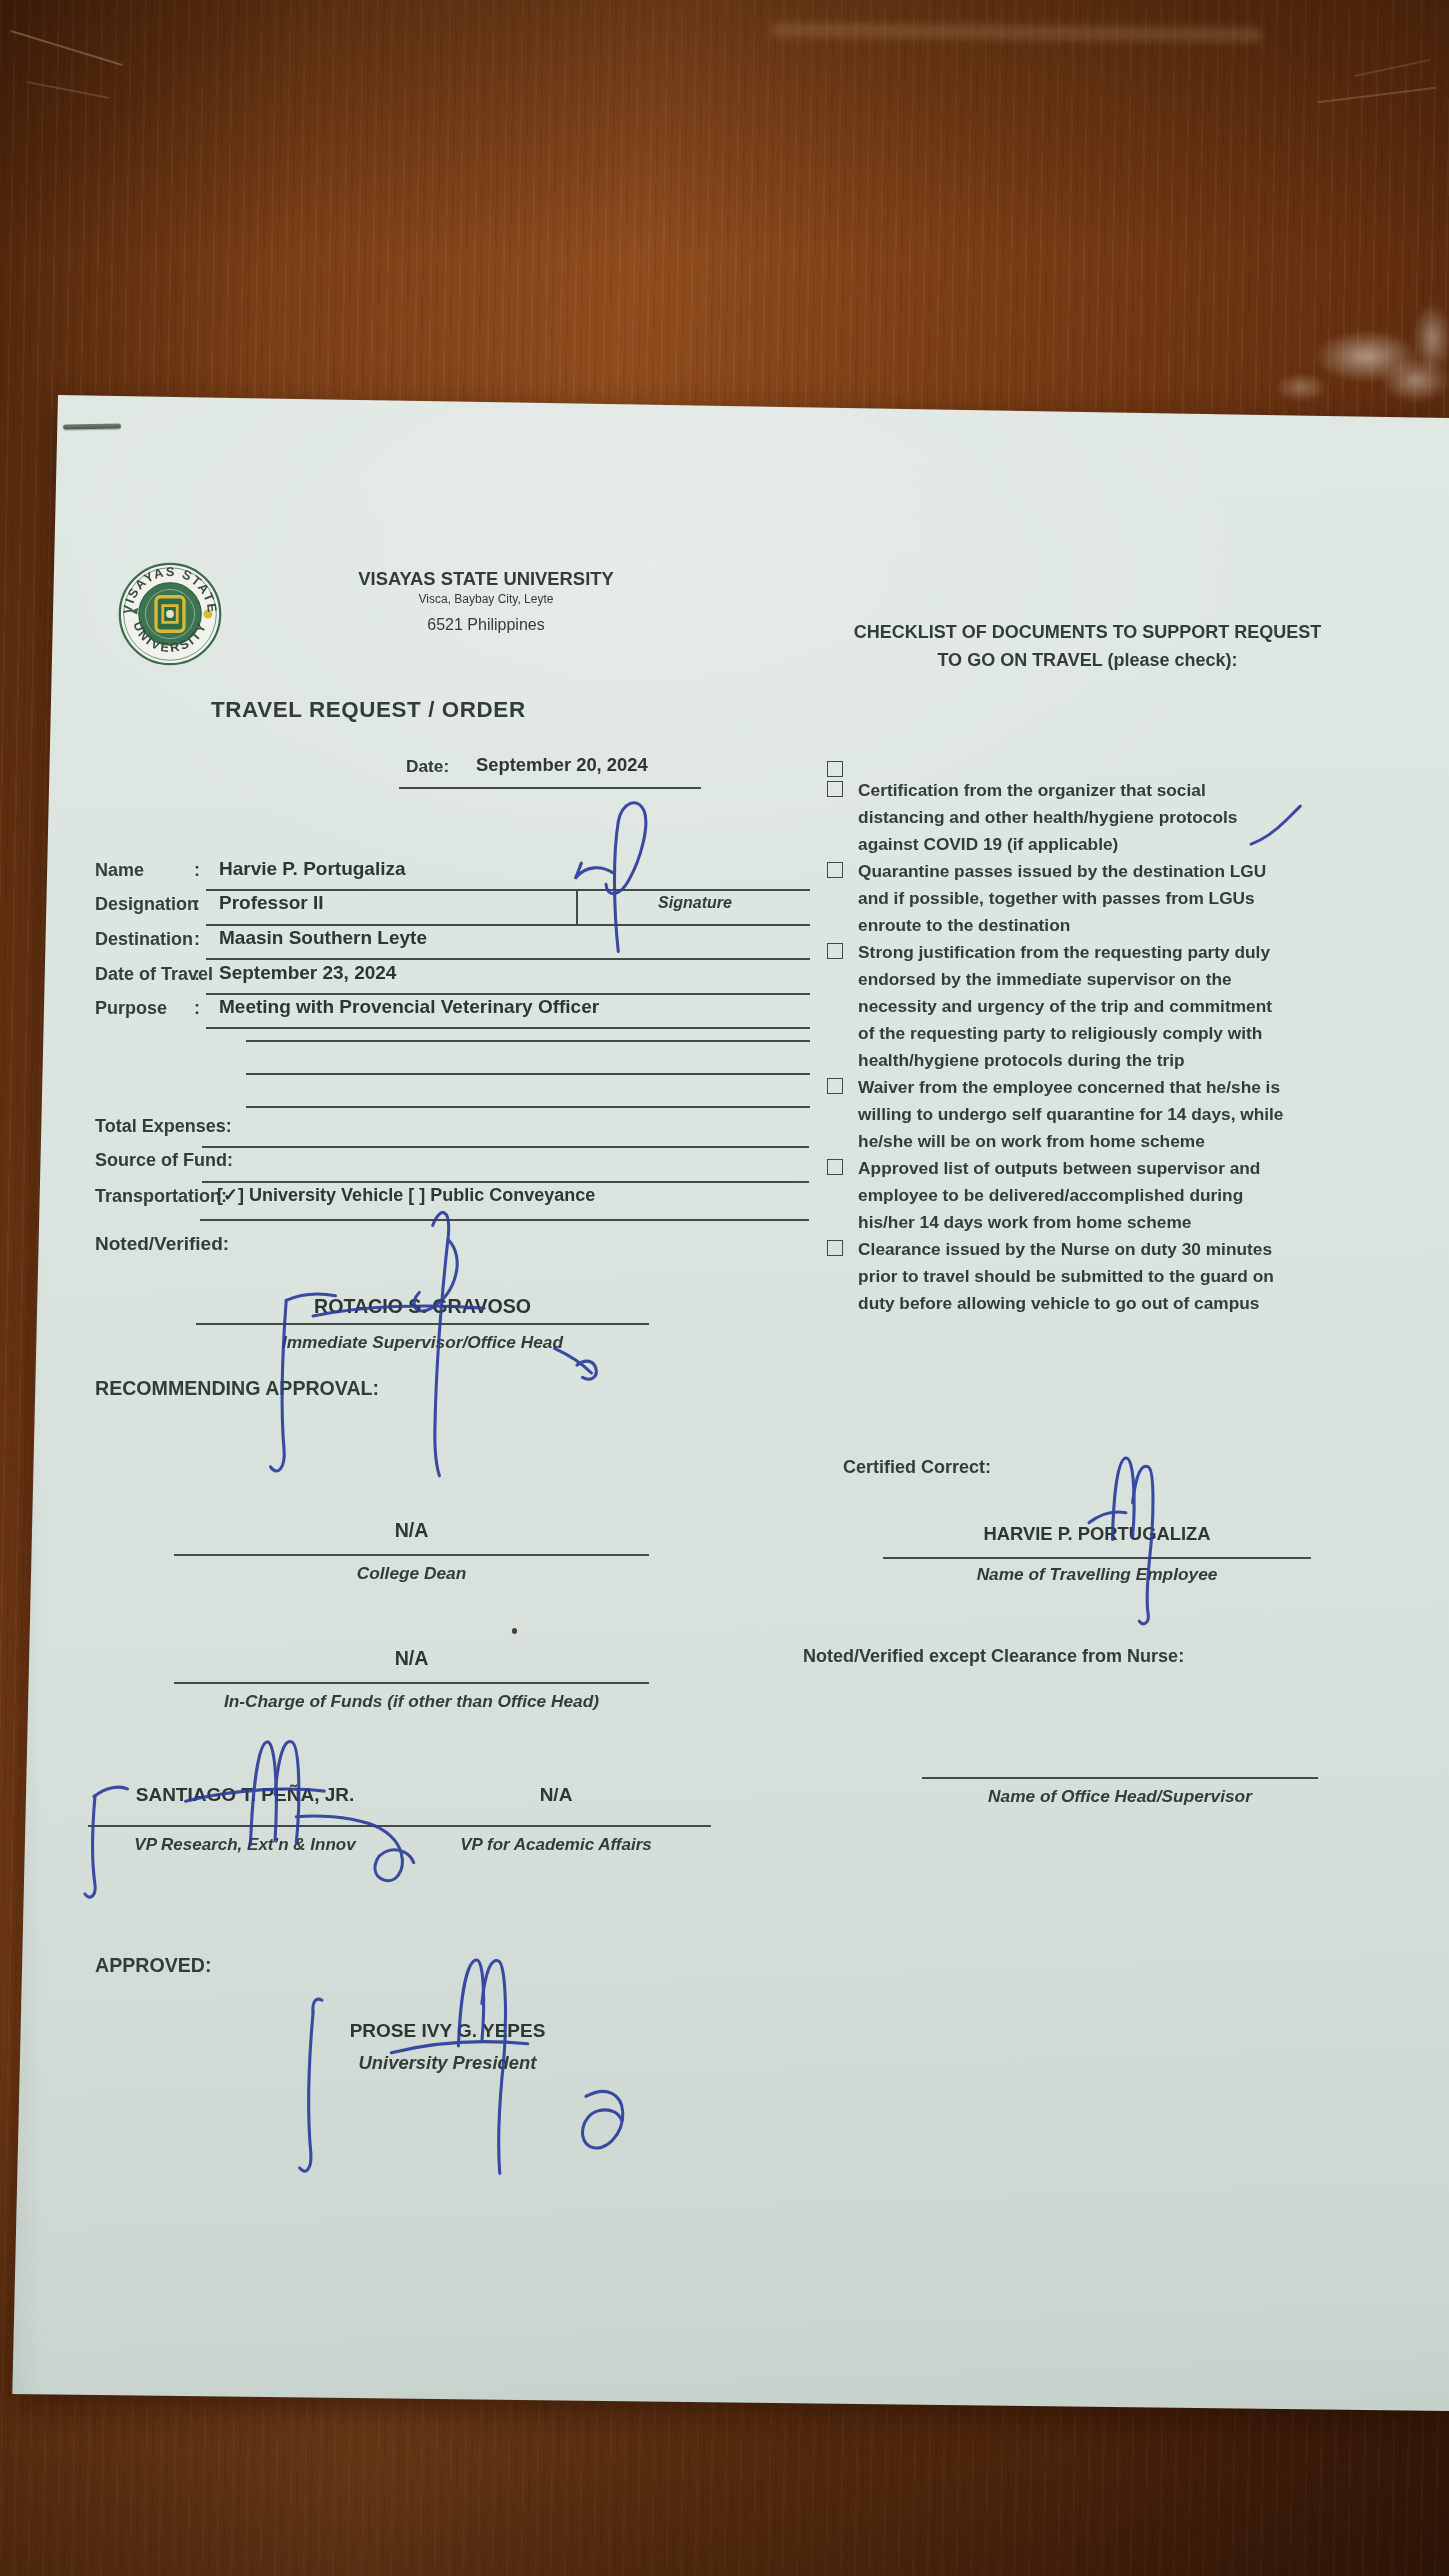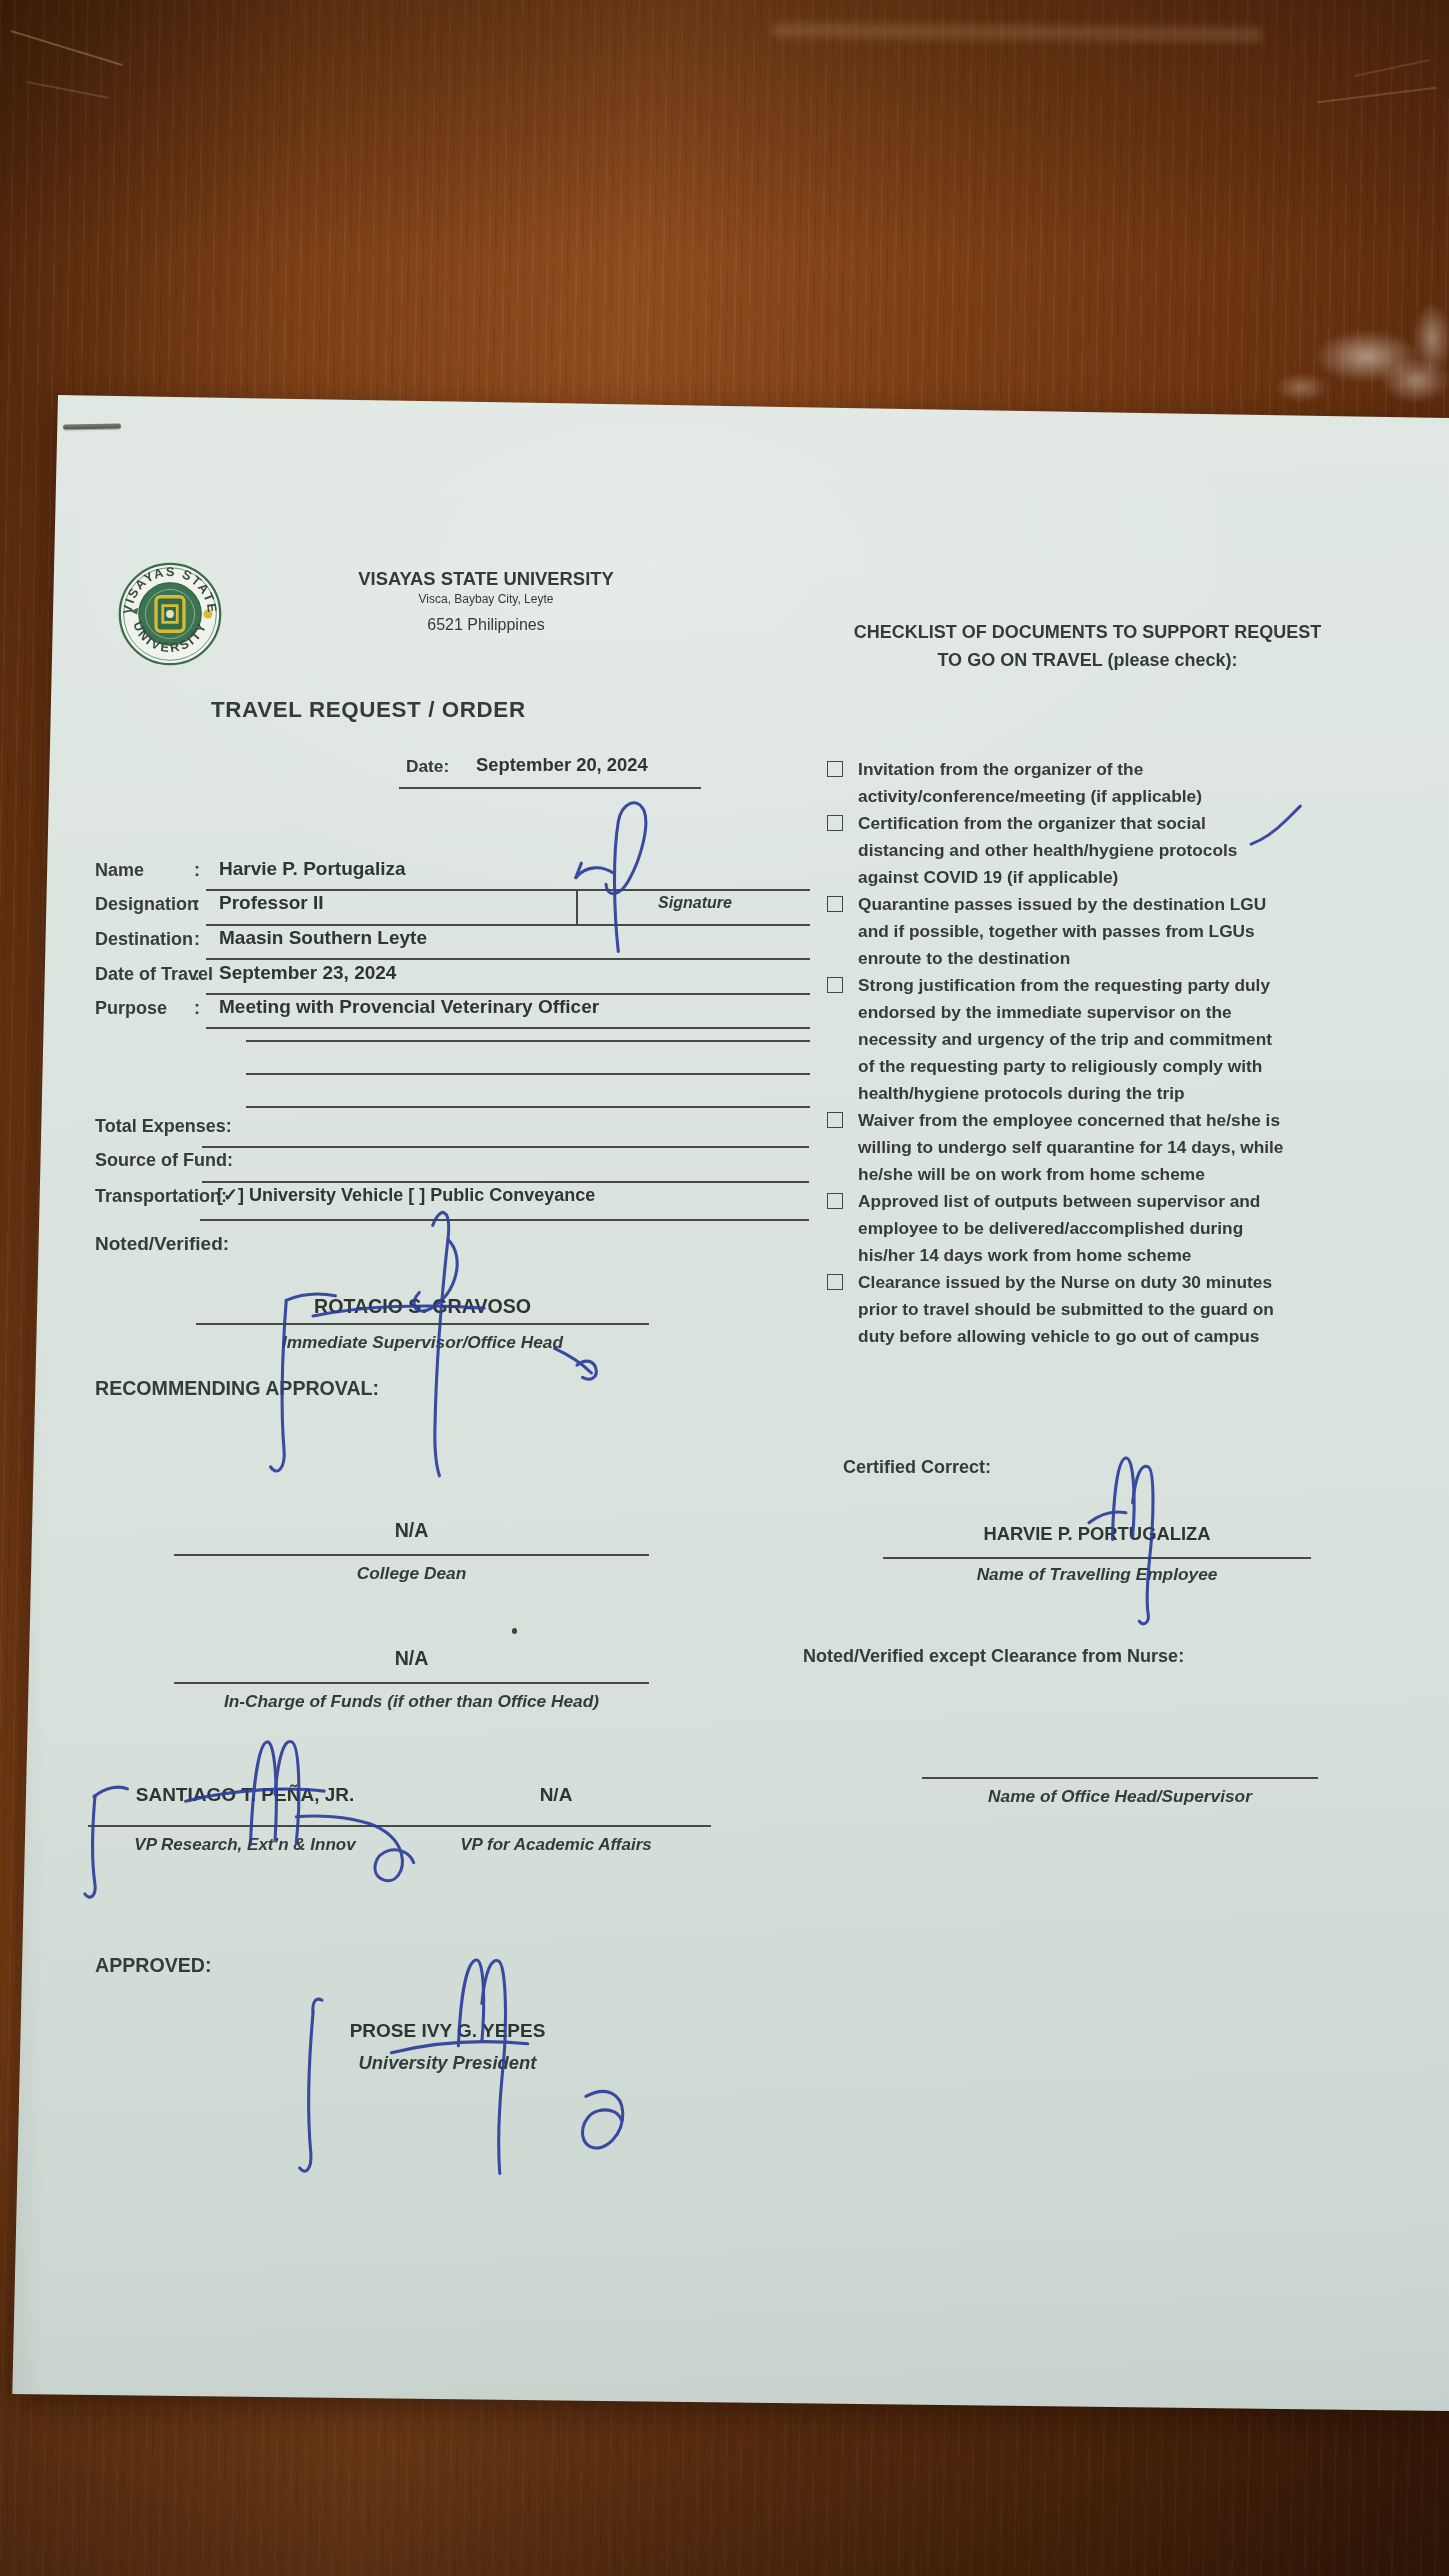--- a/index.html
+++ b/index.html
@@ -160,24 +160,20 @@
 
     <div class="t b" style="left:95px;top:1954px;font-size:19.6px;">APPROVED:</div>
     <div class="t b c" style="left:302px;top:2020px;width:291px;font-size:19px;color:#2e3631;">PROSE IVY G. YEPES</div>
     <div class="t b i c" style="left:302px;top:2052px;width:291px;font-size:18.4px;">University President</div>
 
     <div class="t b c" style="left:833px;top:622px;width:509px;font-size:18px;">CHECKLIST OF DOCUMENTS TO SUPPORT REQUEST</div>
     <div class="t b c" style="left:833px;top:650px;width:509px;font-size:18px;">TO GO ON TRAVEL (please check):</div>
     <div class="ck-col" id="checklist">
           <div class="ck-item">
             <div class="cb"></div>
-            <div class="ck-lines">
-              <span>Invitation from the organizer of the</span>
-              <span>activity/conference/meeting (if applicable)</span>
-            </div>
           </div>
           <div class="ck-item">
             <div class="cb"></div>
             <div class="ck-lines">
               <span>Certification from the organizer that social</span>
               <span>distancing and other health/hygiene protocols</span>
               <span>against COVID 19 (if applicable)</span>
             </div>
           </div>
           <div class="ck-item">

